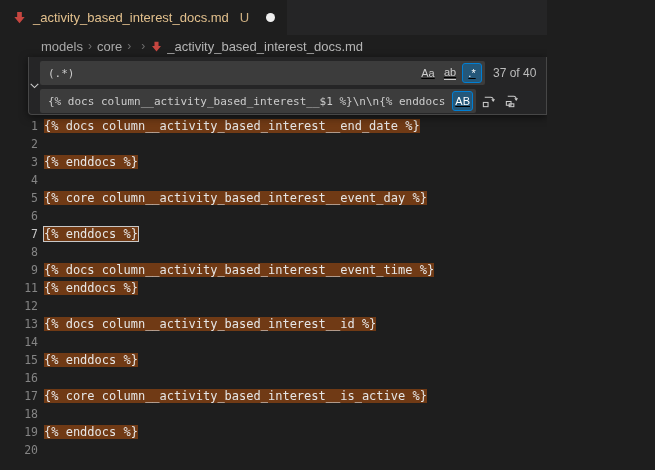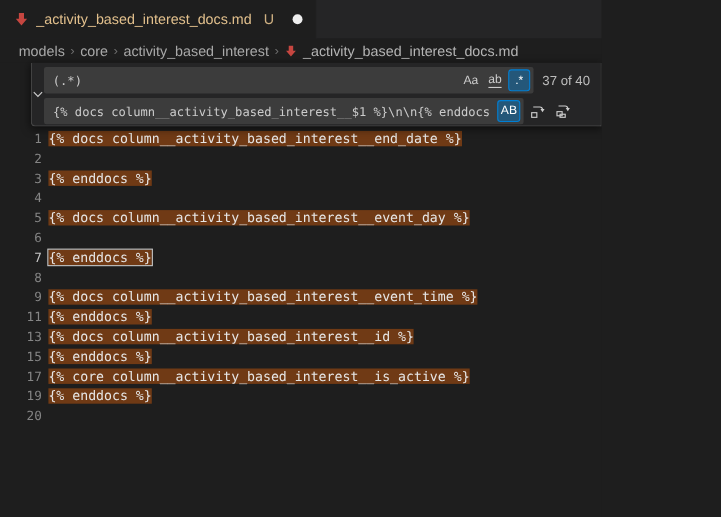--- a/index.html
+++ b/index.html
@@ -19,21 +19,21 @@
   }
   .file-icon { display: flex; align-items: center; }
   .tab-label { font-size: 13px; color: #e2c08d; }
   .git-badge { font-size: 13px; color: #e2c08d; opacity: .9; margin-left: 5px; }
   .dirty-dot { width: 9px; height: 9px; border-radius: 50%; background: #eeeeee; margin-left: 11px; }
 
   
   .breadcrumbs {
     height: 22px; display: flex; align-items: center;
     padding-left: 17px; background: #1e1e1e;
-    font-size: 13px; color: #a9a9a9; white-space: nowrap;
+    font-size: 13px; color: #a9a9a9; white-space: nowrap; margin-left: 24px;
   }
   .crumb { cursor: pointer; }
   .crumb-sep { color: #6e6e6e; margin: 0 5px; font-size: 12px; }
   .crumb.last { display: flex; align-items: center; gap: 4px; color: #b5b5b5; }
 
   
   .editor { position: absolute; top: 57px; left: 0; right: 0; bottom: 0; background: #1e1e1e; }
   .lines { position: absolute; top: 60px; left: 0; right: 0; font: 12px/18px "DejaVu Sans Mono", monospace; }
   .line { display: flex; height: 18px; align-items: stretch; }
   .ln { width: 38px; flex: none; text-align: right; color: #858585; font-size: 11.5px; line-height: 18px; }
@@ -56,21 +56,21 @@
   .inputbox {
     background: #3c3c3c; height: 24px; border-radius: 2px;
     display: flex; align-items: center;
   }
   .inputbox input {
     flex: 1; min-width: 0; background: transparent; border: none; outline: none;
     color: #cccccc; font: 11px "DejaVu Sans Mono", monospace; padding: 0 4px 0 8px;
   }
   .find-box { width: 445px; }
   .replace-box { width: 436px; }
-  .opts { display: flex; align-items: center; gap: 2px; padding-right: 3px; }
+  .opts { display: flex; align-items: center; gap: 2px; padding-right: 3px; text-decoration: underline; }
   .optbtn {
     min-width: 20px; height: 20px; padding: 0 2px; border-radius: 3px;
     display: flex; align-items: center; justify-content: center;
     color: #cccccc; font-size: 11px; background: transparent;
     border: 1px solid transparent; cursor: pointer; font-family: "Liberation Sans", sans-serif;
   }
   .optbtn.active { background: #245779; border-color: #007fd4; color: #ffffff; }
   .ww-label { border-bottom: 1px solid currentColor; line-height: 1; padding-bottom: 1px; }
   .count { font-size: 12px; color: #bcbcbc; width: 60px; margin-left: 8px; white-space: nowrap; }
   .iconbtn {
@@ -96,21 +96,20 @@
       <span class="git-badge">U</span>
       <span class="dirty-dot"></span>
     </div>
   </div>
 
   <div class="breadcrumbs">
     <span class="crumb">models</span>
     <span class="crumb-sep">›</span>
     <span class="crumb">core</span>
     <span class="crumb-sep">›</span>
-    <span class="crumb">activity_based_interest</span>
     <span class="crumb-sep">›</span>
     <span class="crumb last">
       <span class="file-icon">
         <svg width="13" height="13" viewBox="0 0 16 16">
             <path d="M8 14L2.5 7.5h3V2h5v5.5h3z" fill="#c64640"></path>
           </svg>
       </span>
       <span>_activity_based_interest_docs.md</span>
     </span>
   </div>
@@ -212,21 +211,21 @@
         <div class="line">
           <span class="ln">3</span>
           <span class="code"><span class="match">{% enddocs %}</span></span>
         </div>
         <div class="line">
           <span class="ln">4</span>
           <span class="code"></span>
         </div>
         <div class="line">
           <span class="ln">5</span>
-          <span class="code"><span class="match">{% docs column__activity_based_interest__event_day %}</span></span>
+          <span class="code"><span class="match">{% core column__activity_based_interest__event_day %}</span></span>
         </div>
         <div class="line">
           <span class="ln">6</span>
           <span class="code"></span>
         </div>
         <div class="line">
           <span class="ln cur">7</span>
           <span class="code"><span class="match current">{% enddocs %}</span></span>
         </div>
         <div class="line">
@@ -235,32 +234,48 @@
         </div>
         <div class="line">
           <span class="ln">9</span>
           <span class="code"><span class="match">{% docs column__activity_based_interest__event_time %}</span></span>
         </div>
         <div class="line">
           <span class="ln">11</span>
           <span class="code"><span class="match">{% enddocs %}</span></span>
         </div>
         <div class="line">
+          <span class="ln">12</span>
+          <span class="code"></span>
+        </div>
+        <div class="line">
           <span class="ln">13</span>
           <span class="code"><span class="match">{% docs column__activity_based_interest__id %}</span></span>
         </div>
         <div class="line">
+          <span class="ln">14</span>
+          <span class="code"></span>
+        </div>
+        <div class="line">
           <span class="ln">15</span>
           <span class="code"><span class="match">{% enddocs %}</span></span>
+        </div>
+        <div class="line">
+          <span class="ln">16</span>
+          <span class="code"></span>
         </div>
         <div class="line">
           <span class="ln">17</span>
           <span class="code"><span class="match">{% core column__activity_based_interest__is_active %}</span></span>
         </div>
         <div class="line">
+          <span class="ln">18</span>
+          <span class="code"></span>
+        </div>
+        <div class="line">
           <span class="ln">19</span>
           <span class="code"><span class="match">{% enddocs %}</span></span>
         </div>
         <div class="line">
           <span class="ln">20</span>
           <span class="code"></span>
         </div>
       </div>
   </div>
 

